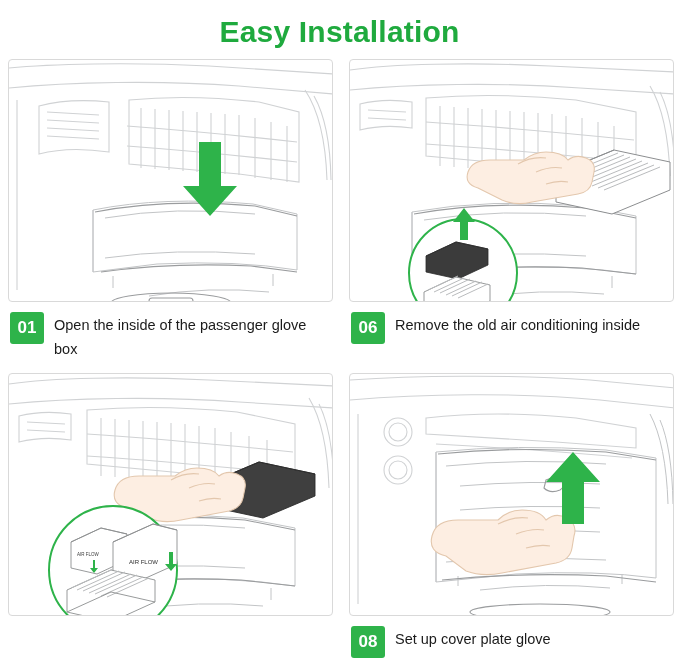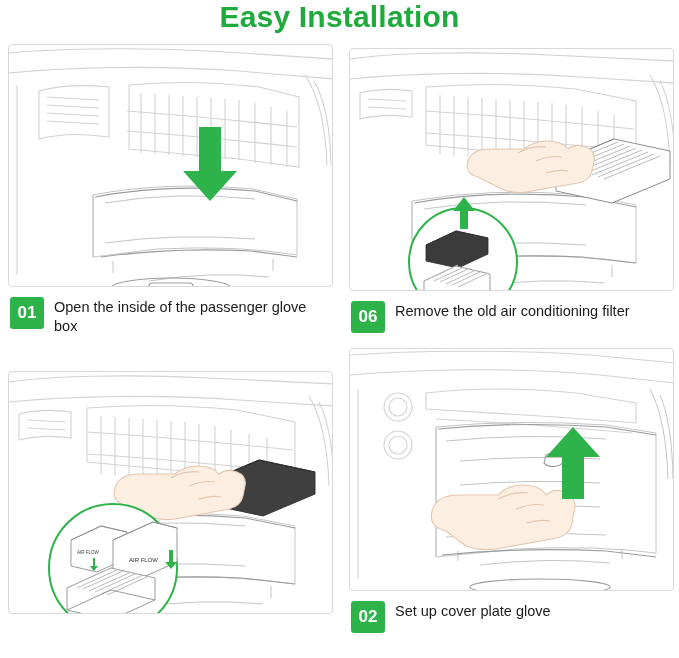--- a/index.html
+++ b/index.html
@@ -19,37 +19,36 @@
     height: 658px;
     background: #ffffff;
     box-sizing: border-box;
   }
   .title {
     text-align: center;
     font-size: 30px;
     font-weight: bold;
     color: #1faa3e;
     letter-spacing: 0.2px;
-    padding-top: 0;
+    padding-top: 15px;
     margin: 0 0 10px 0;
     font-family: "Liberation Sans", sans-serif;
   }
   .grid {
     display: grid;
     grid-template-columns: 325px 325px;
     grid-template-rows: auto auto;
     column-gap: 16px;
     row-gap: 8px;
     padding: 0 8px;
     box-sizing: border-box;
   }
   .cell {
     display: flex;
     flex-direction: column;
-    justify-content: center;
   }
   .panel {
     position: relative;
     width: 325px;
     height: 243px;
     border: 1px solid #d9d9d9;
     border-radius: 4px;
     background: #ffffff;
     overflow: hidden;
     box-sizing: border-box;
@@ -68,21 +67,21 @@
     color: #ffffff;
     font-size: 17px;
     font-weight: bold;
     display: flex;
     align-items: center;
     justify-content: center;
     border-radius: 3px;
   }
   .caption-text {
     font-size: 14.5px;
-    line-height: 19px;
+    line-height: 24px;
     color: #1b1b1b;
     padding-top: 1px;
     max-width: 260px;
   }
   svg { display: block; }
   .ln { fill: none; stroke: #d0d2d4; stroke-width: 1.1; }
   .ln2 { fill: none; stroke: #c2c4c6; stroke-width: 1; }
   .lnDark { fill: none; stroke: #9a9c9e; stroke-width: 1.1; }
   .hand { fill: #fdeee2; stroke: #e3c7ad; stroke-width: 1.1; }
   .arrow { fill: #2eb34a; }
@@ -230,21 +229,21 @@
             <path d="M102 236 l30 -14" stroke="#b9bbbd" fill="none"></path>
             <path d="M108 238 l30 -14" stroke="#b9bbbd" fill="none"></path>
             <g class="arrow">
               <path d="M110 180 l0 -18 l-7 0 l11 -14 l11 14 l-7 0 l0 18 z"></path>
             </g>
           </g>
         </svg>
       </div>
       <div class="caption">
         <div class="badge">06</div>
-        <div class="caption-text">Remove the old air conditioning filter</div>
+        <div class="caption-text">Remove the old air conditioning inside</div>
       </div>
     </div>
 
     <div class="cell">
       <div class="panel">
         <svg width="325" height="243" viewBox="0 0 325 243">
           <g class="ln">
             <path d="M0 10 C40 4, 120 2, 200 6 L325 12"></path>
             <path d="M0 30 C60 24, 150 22, 230 28 L325 34"></path>
             <path d="M10 42 q24 -6 52 -2 l0 26 q-28 -4 -52 2 z"></path>
@@ -367,19 +366,19 @@
             <path class="hand" d="M148 150 q16 -8 30 -6" fill="none"></path>
             <path class="hand" d="M166 160 q16 -6 28 -4" fill="none"></path>
             <path class="hand" d="M176 174 q14 -4 24 -2" fill="none"></path>
           </g>
           <g class="arrow">
             <path d="M212 150 l0 -42 l-16 0 l27 -30 l27 30 l-16 0 l0 42 z"></path>
           </g>
         </svg>
       </div>
       <div class="caption">
-        <div class="badge">02</div>
+        <div class="badge">08</div>
         <div class="caption-text">Set up cover plate glove</div>
       </div>
     </div>
 
   </div>
 </div>
 
 </body></html>

